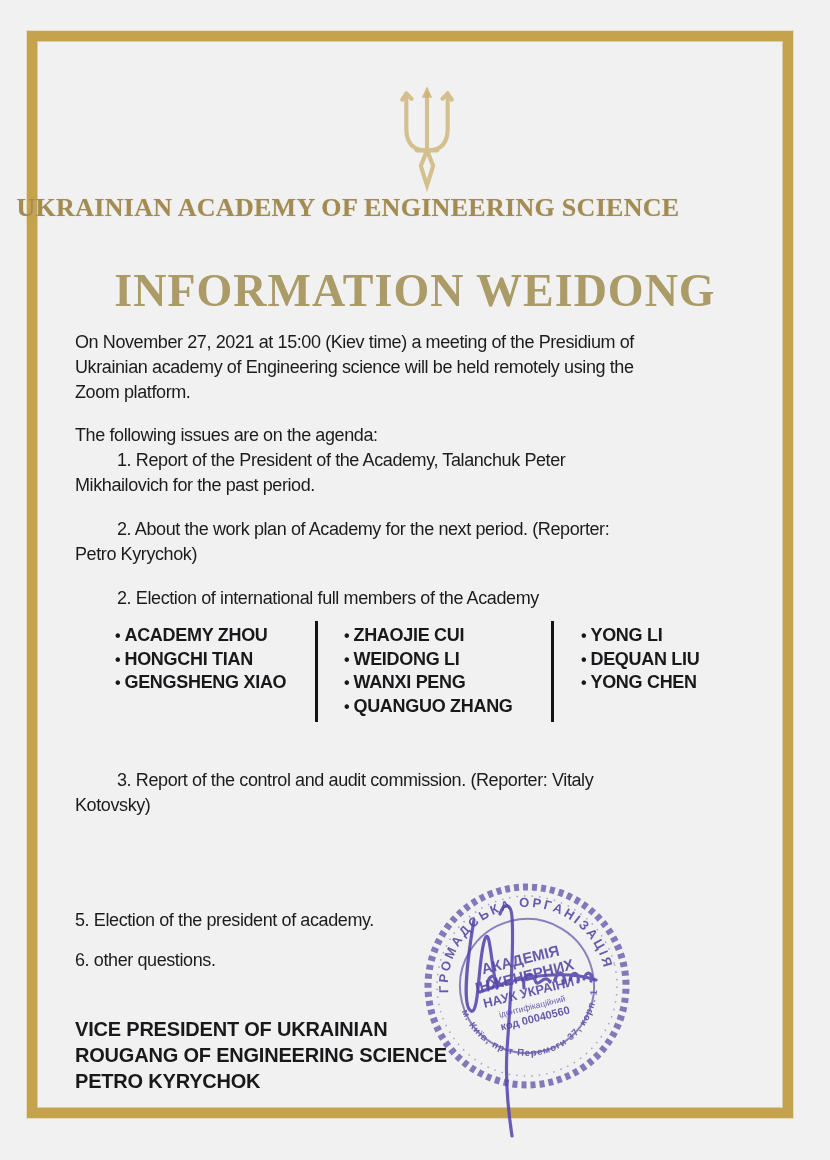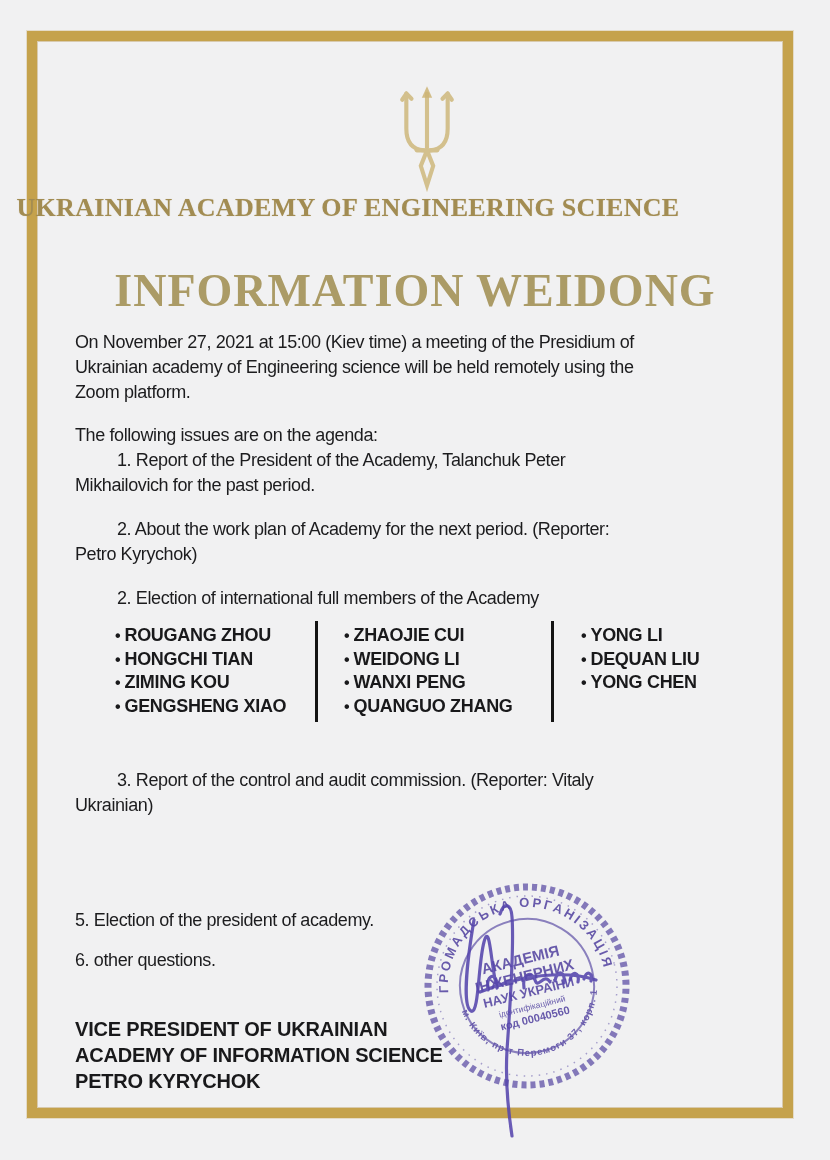--- a/index.html
+++ b/index.html
@@ -104,23 +104,22 @@
 
   <div class="txt ind" style="top:586px">
 
   <div class="ln">2. Election of international full members of the Academy</div>
     </div>
 
   <div class="members">
     <div class="mcol c1">
       <ul>
 
-      <li>ROUGANG ZHOU</li>
+      <li>ACADEMY ZHOU</li>
           <li>HONGCHI TIAN</li>
-          <li>ZIMING KOU</li>
           <li>GENGSHENG XIAO</li>
         </ul>
     </div>
     <div class="vdiv"></div>
     <div class="mcol c2">
       <ul>
 
       <li>ZHAOJIE CUI</li>
           <li>WEIDONG LI</li>
           <li>WANXI PENG</li>
@@ -134,36 +133,36 @@
       <li>YONG LI</li>
           <li>DEQUAN LIU</li>
           <li>YONG CHEN</li>
         </ul>
     </div>
   </div>
 
   <div class="txt ind" style="top:768px">
 
   <div class="ln">3. Report of the control and audit commission. (Reporter: Vitaly</div>
-      <div class="ln">Ukrainian)</div>
+      <div class="ln">Kotovsky)</div>
     </div>
 
 
   <div class="txt" style="top:908px">
     <div class="ln">5. Election of the president of academy.</div>
   </div>
 
   <div class="txt" style="top:948px">
     <div class="ln">6. other questions.</div>
   </div>
 
   <div class="signature-block">
 
   <div class="ln">VICE PRESIDENT OF UKRAINIAN</div>
-      <div class="ln">ACADEMY OF INFORMATION SCIENCE</div>
+      <div class="ln">ROUGANG OF ENGINEERING SCIENCE</div>
       <div class="ln">PETRO KYRYCHOK</div>
     </div>
 
   <svg class="stamp" viewBox="0 0 232 272">
     <g transform="rotate(-14 115 114)" fill="none" opacity="0.82">
       <circle cx="115" cy="114" r="99" stroke="#4a3a9c" stroke-width="7" stroke-dasharray="5 4" opacity="0.8"></circle>
       <circle cx="115" cy="114" r="90" stroke="#4a3a9c" stroke-width="1.5" stroke-dasharray="1.5 6" opacity="0.55"></circle>
       <circle cx="115" cy="114" r="67" stroke="#4a3a9c" stroke-width="2" opacity="0.75"></circle>
       <path id="arcT" d="M 36 114 A 79 79 0 0 1 194 114"></path>
       <path id="arcB" d="M 45 114 A 70 70 0 0 0 185 114"></path>

